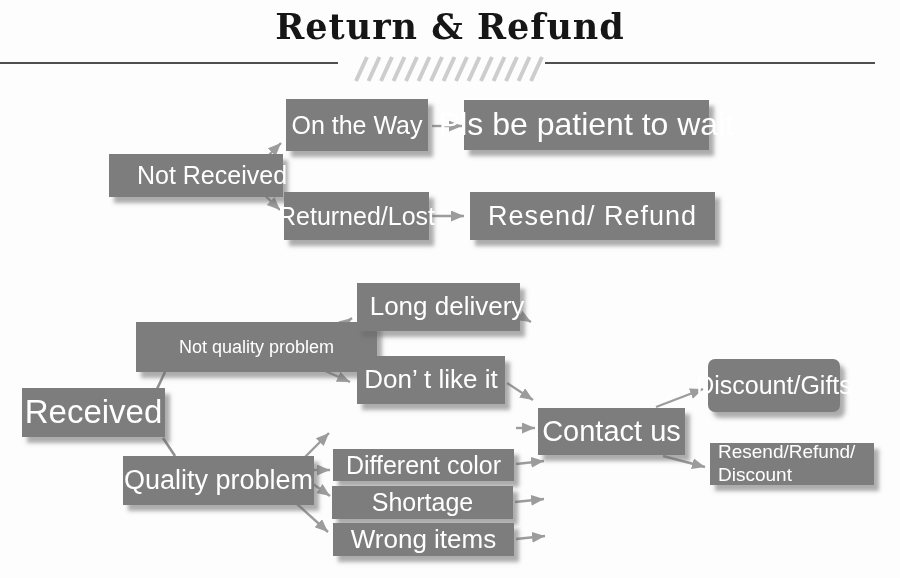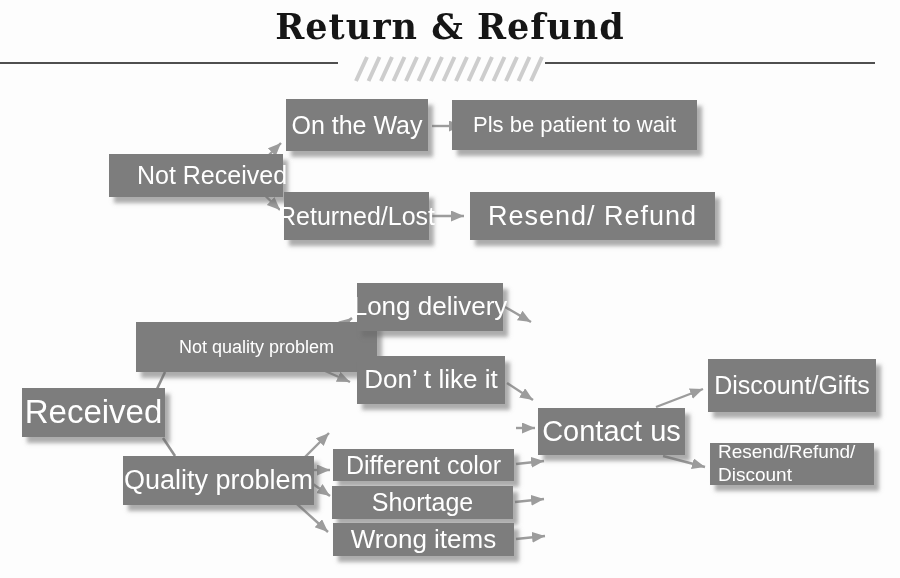--- a/index.html
+++ b/index.html
@@ -39,34 +39,34 @@
     position:absolute;
     background:var(--box,#7d7d7d);
     color:var(--text,#ffffff);
     display:flex;align-items:center;justify-content:center;
     box-shadow:5px 6px 4px rgba(105,105,105,.55);
     white-space:nowrap;
     line-height:1.05;
   }
   .n-not-received   {left:109px;top:154px;width:142px;height:43px;font-size:25px;padding-left:32px;}
   .n-on-the-way     {left:286px;top:99px; width:142px;height:52px;font-size:25px;}
-  .n-pls-wait       {left:452px;top:100px;width:245px;height:50px;font-size:22px;}
+  .n-pls-wait       {left:464px;top:100px;width:245px;height:50px;font-size:32px;}
   .n-returned-lost  {left:284px;top:192px;width:145px;height:48px;font-size:25px;}
   .n-resend-refund  {left:470px;top:192px;width:245px;height:48px;font-size:27px;letter-spacing:1px;}
   .n-received       {left:22px; top:388px;width:143px;height:49px;font-size:33px;}
   .n-not-quality    {left:136px;top:322px;width:241px;height:50px;font-size:18px;}
   .n-quality        {left:123px;top:456px;width:191px;height:49px;font-size:27px;}
-  .n-long-delivery  {left:357px;top:283px;width:146px;height:48px;font-size:26px;}
+  .n-long-delivery  {left:357px;top:283px;width:146px;height:48px;font-size:26px;padding-left:17px;}
   .n-dont-like      {left:357px;top:356px;width:148px;height:48px;font-size:26px;}
   .n-broken         {left:333px;top:412px;width:181px;height:31px;font-size:23px;}
   .n-different      {left:333px;top:449px;width:181px;height:32px;font-size:25px;}
   .n-shortage       {left:332px;top:486px;width:181px;height:33px;font-size:25px;}
   .n-wrong          {left:333px;top:523px;width:181px;height:33px;font-size:26px;}
   .n-contact        {left:538px;top:408px;width:147px;height:47px;font-size:29px;text-align:right;}
-  .n-discount       {left:708px;top:359px;width:168px;height:53px;font-size:25px;}
+  .n-discount       {left:708px;top:359px;width:132px;height:53px;font-size:25px;border-radius:7px;}
   .n-resend2{
     left:710px;top:443px;width:164px;height:42px;
     font-size:19px;justify-content:flex-start;padding-left:8px;
     box-sizing:border-box;
     white-space:pre-line;text-align:left;line-height:1.2;
   }
 </style>
 </head>
 <body>
 

